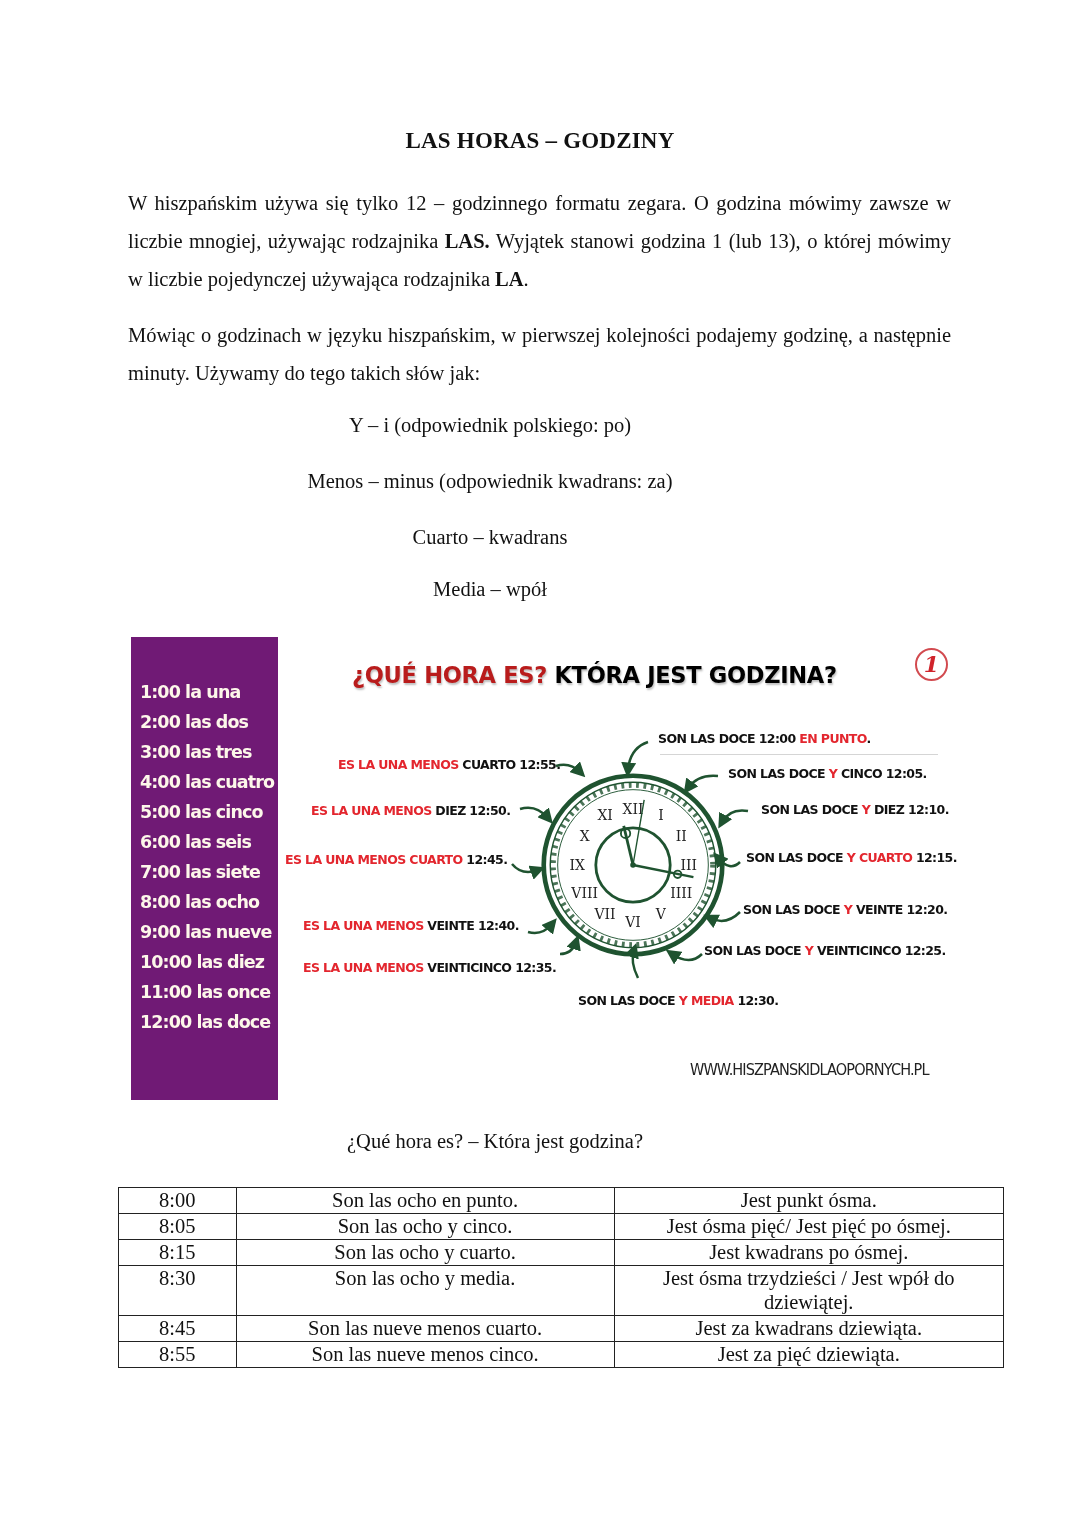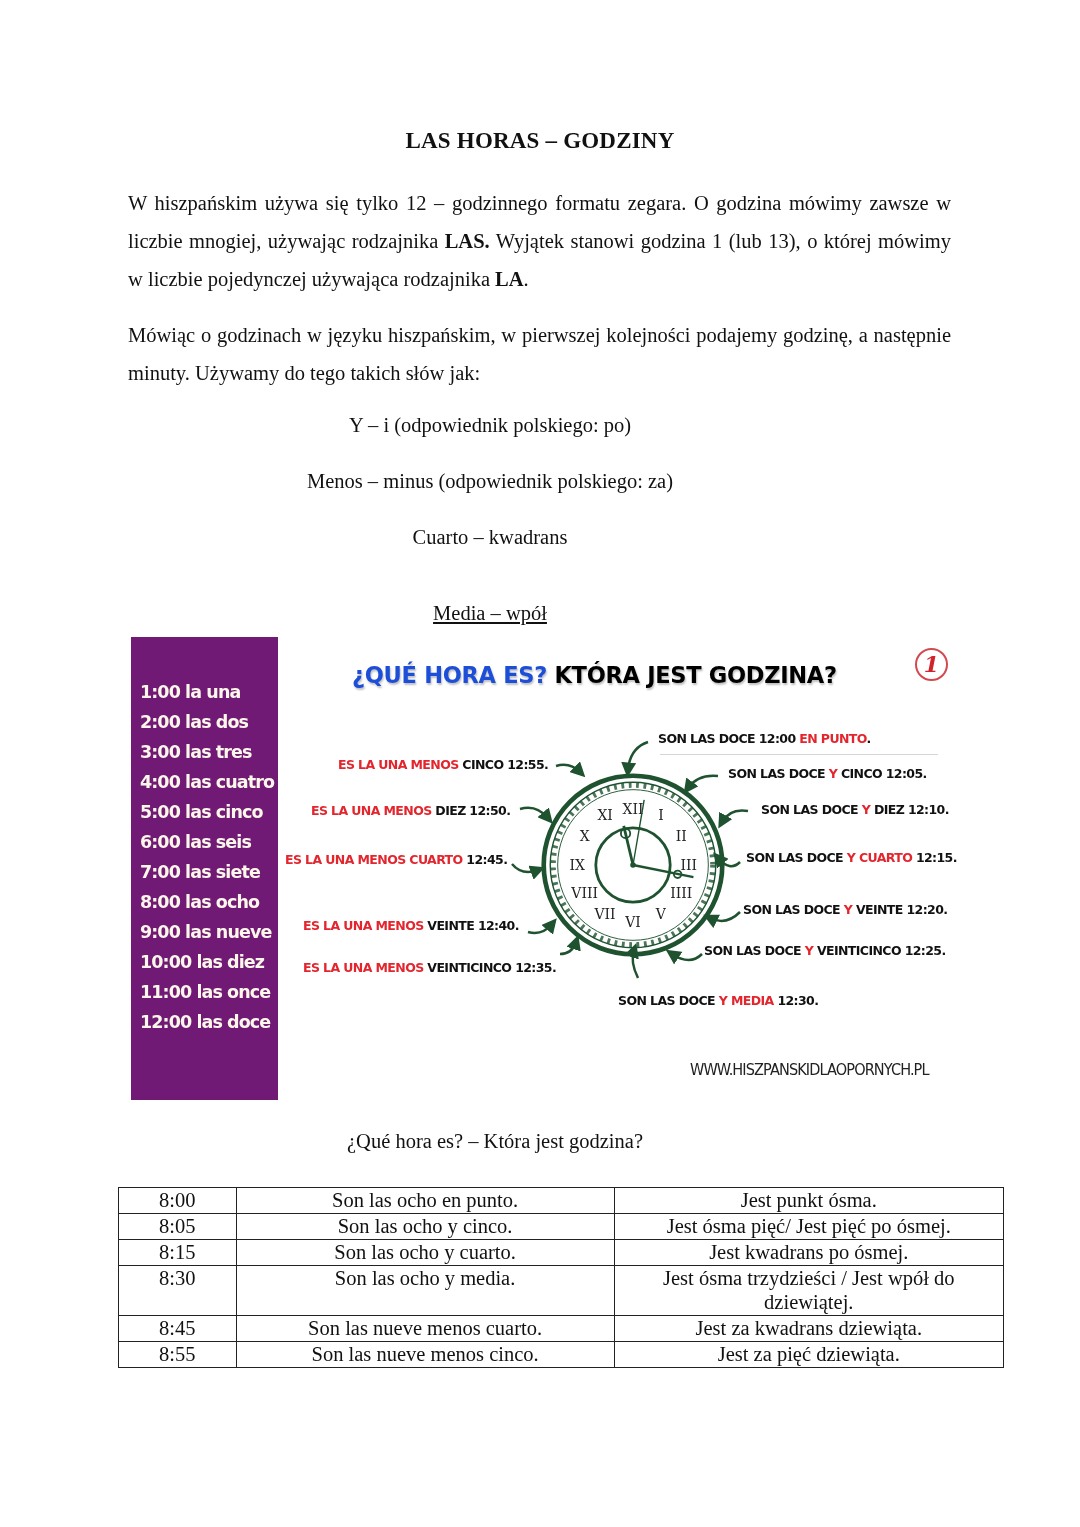--- a/index.html
+++ b/index.html
@@ -7,30 +7,30 @@
     body { position: relative; font-family: "Liberation Serif", "DejaVu Serif", serif; color: #111; overflow: hidden; }
 
     .title { position: absolute; top: 128px; left: 0; width: 1080px; text-align: center; font-size: 23px; letter-spacing: 0.2px; }
 
     .para { position: absolute; left: 128px; width: 823px; font-size: 20.5px; line-height: 38px; text-align: justify; text-align-last: left; }
     .para b { font-weight: bold; }
     .p1 { top: 184px; }
     .p2 { top: 316px; }
 
     .vocab { position: absolute; left: 0; width: 980px; text-align: center; font-size: 20.5px; }
-    .v1 { top: 414px; } .v2 { top: 470px; } .v3 { top: 526px; } .v4 { top: 602px; text-decoration: underline; }
+    .v1 { top: 414px; } .v2 { top: 470px; } .v3 { top: 526px; } .v4 { top: 578px; }
 
     
     .infographic { position: absolute; left: 130px; top: 636px; width: 825px; height: 466px; background: #fff; }
     .side-panel { position: absolute; left: 1px; top: 1px; width: 147px; height: 463px; background: #701a75; }
     .side-list { position: absolute; left: 9px; top: 40px; list-style: none; }
     .side-list li { color: #fdf7ea; font-family: "DejaVu Sans", sans-serif; font-weight: bold; font-size: 17.5px; line-height: 30px; letter-spacing: -0.9px; white-space: nowrap; }
 
     .info-title { position: absolute; left: 222px; top: 26px; font-family: "DejaVu Sans", sans-serif; font-weight: bold; font-size: 22.5px; letter-spacing: -0.3px; white-space: nowrap; text-shadow: 1px 2px 2px rgba(0,0,0,0.25); }
-    .info-title .es { color: #1d4ed8; }
+    .info-title .es { color: #b91c1c; }
     .info-title .pl { color: #000000; }
     .badge { position: absolute; left: 785px; top: 12px; width: 33px; height: 33px; border: 2px solid #d24a4f; border-radius: 50%; color: #d0232b; font-family: "DejaVu Serif", serif; font-weight: bold; font-size: 22px; line-height: 29px; text-align: center; font-style: italic; }
 
     .label { position: absolute; font-family: "DejaVu Sans", sans-serif; font-weight: bold; font-size: 12.5px; letter-spacing: -0.6px; white-space: nowrap; color: #111; }
     .label .red { color: #e3262e; }
 
     .hr-line { position: absolute; left: 530px; top: 118px; width: 278px; height: 1px; background: #d5d5d5; }
 
     .clock { position: absolute; left: 410px; top: 136px; width: 186px; height: 186px; }
     .arrows { position: absolute; left: 0; top: 0; width: 825px; height: 466px; pointer-events: none; }
@@ -49,21 +49,21 @@
 </head>
 <body>
 
 <h1 class="title">LAS HORAS – GODZINY</h1>
 
 <p class="para p1"><span>W hiszpańskim używa się tylko 12 – godzinnego formatu zegara. O godzina mówimy zawsze w liczbie mnogiej, używając rodzajnika </span><b>LAS.</b><span> Wyjątek stanowi godzina 1 (lub 13), o której mówimy w liczbie pojedynczej używająca rodzajnika </span><b>LA</b><span>.</span></p>
 
 <p class="para p2">Mówiąc o godzinach w języku hiszpańskim, w pierwszej kolejności podajemy godzinę, a następnie minuty. Używamy do tego takich słów jak:</p>
 
 <div class="vocab v1">Y – i (odpowiednik polskiego: po)</div>
-<div class="vocab v2">Menos – minus (odpowiednik polskiego: za)</div>
+<div class="vocab v2">Menos – minus (odpowiednik kwadrans: za)</div>
 <div class="vocab v3">Cuarto – kwadrans</div>
 <div class="vocab v4">Media – wpół</div>
 
 <div class="infographic">
   <div class="side-panel">
     <ul class="side-list">
       <li>1:00 la una</li>
       <li>2:00 las dos</li>
       <li>3:00 las tres</li>
       <li>4:00 las cuatro</li>
@@ -79,33 +79,33 @@
   </div>
 
   <div class="info-title">
     <span class="es">¿QUÉ HORA ES?</span>
     <span class="pl">KTÓRA JEST GODZINA?</span>
   </div>
   <div class="badge">1</div>
 
   <div class="hr-line"></div>
 
-  <div class="label" style="left:208px; top:121px;"><span class="red">ES LA UNA MENOS</span> <span>CINCO</span> <span>12:55.</span></div>
+  <div class="label" style="left:208px; top:121px;"><span class="red">ES LA UNA MENOS</span> <span>CUARTO</span> <span>12:55.</span></div>
   <div class="label" style="left:181px; top:167px;"><span class="red">ES LA UNA MENOS</span> <span>DIEZ</span> <span>12:50.</span></div>
   <div class="label" style="left:155px; top:216px;"><span class="red">ES LA UNA MENOS CUARTO</span><span></span> <span>12:45.</span></div>
   <div class="label" style="left:173px; top:282px;"><span class="red">ES LA UNA MENOS</span> <span>VEINTE</span> <span>12:40.</span></div>
   <div class="label" style="left:173px; top:324px;"><span class="red">ES LA UNA MENOS</span> <span>VEINTICINCO</span> <span>12:35.</span></div>
 
   <div class="label" style="left:528px; top:95px;"><span>SON LAS DOCE 12:00</span> <span class="red">EN PUNTO</span><span>.</span></div>
   <div class="label" style="left:598px; top:130px;"><span>SON LAS DOCE</span> <span class="red">Y</span> <span>CINCO 12:05.</span></div>
   <div class="label" style="left:631px; top:166px;"><span>SON LAS DOCE</span> <span class="red">Y</span> <span>DIEZ 12:10.</span></div>
   <div class="label" style="left:616px; top:214px;"><span>SON LAS DOCE</span> <span class="red">Y CUARTO</span> <span>12:15.</span></div>
   <div class="label" style="left:613px; top:266px;"><span>SON LAS DOCE</span> <span class="red">Y</span> <span>VEINTE 12:20.</span></div>
   <div class="label" style="left:574px; top:307px;"><span>SON LAS DOCE</span> <span class="red">Y</span> <span>VEINTICINCO 12:25.</span></div>
-  <div class="label" style="left:488px; top:357px;"><span>SON LAS DOCE</span> <span class="red">Y MEDIA</span> <span>12:30.</span></div>
+  <div class="label" style="left:448px; top:357px;"><span>SON LAS DOCE</span> <span class="red">Y MEDIA</span> <span>12:30.</span></div>
 
   <svg class="clock" viewBox="0 0 200 200">
     <circle cx="100" cy="100" r="96" fill="#fff" stroke="#1f5330" stroke-width="5"></circle>
     <circle cx="100" cy="100" r="89" fill="none" stroke="#1f5330" stroke-width="1.5"></circle>
     <circle cx="100" cy="100" r="81" fill="none" stroke="#1f5330" stroke-width="1"></circle>
     <circle cx="100" cy="100" r="86" fill="none" stroke="#1f5330" stroke-width="6" stroke-dasharray="3 5" opacity="0.8"></circle>
     <circle cx="100" cy="100" r="40" fill="none" stroke="#1f5330" stroke-width="3"></circle>
     <g font-family="DejaVu Serif, serif" font-size="15" fill="#222" text-anchor="middle">
       <text x="100" y="45">XII</text>
       <text x="130" y="52">I</text>

